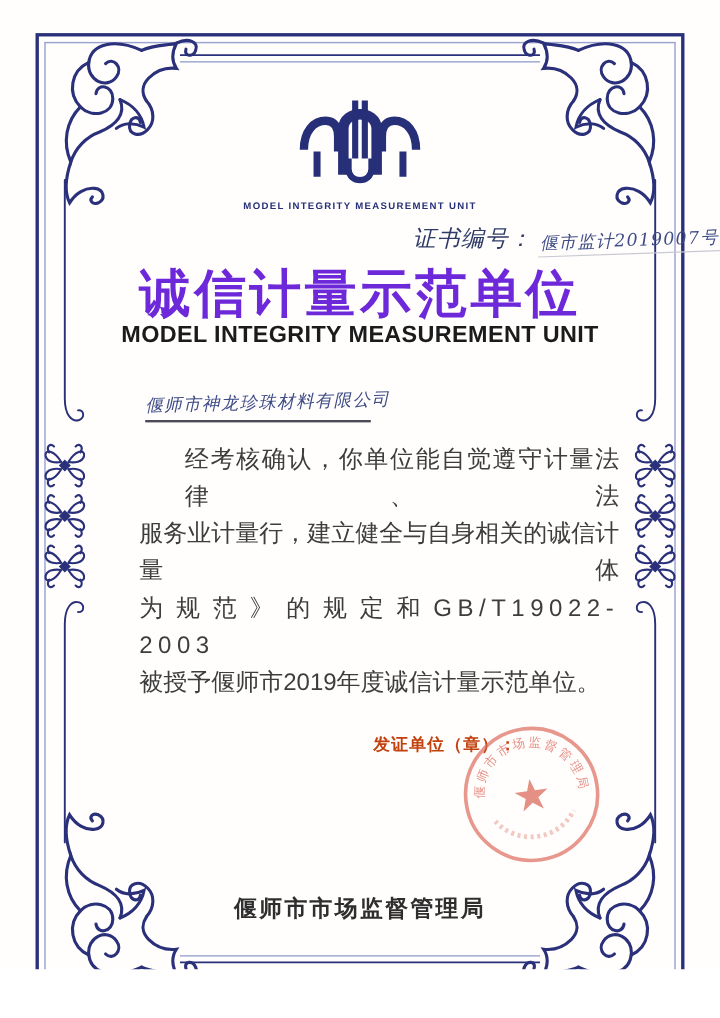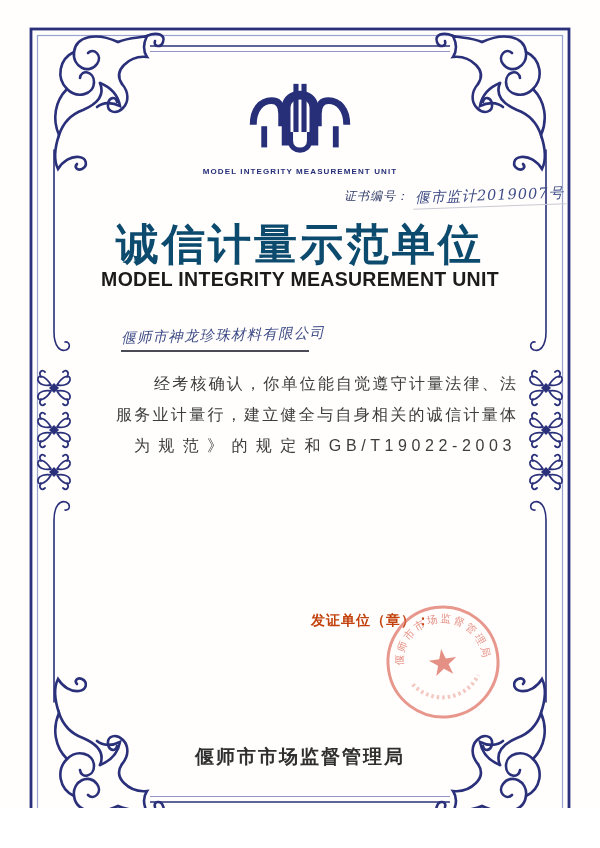--- a/index.html
+++ b/index.html
@@ -14,59 +14,59 @@
   .logo-block{position:absolute;left:0;right:0;top:78px;display:flex;flex-direction:column;align-items:center;}
   .logo-mark{width:112px;height:84px;margin-bottom:5px;}
   .logo-tagline{
     font-size:8px;font-weight:bold;letter-spacing:1.1px;color:#262f78;
     font-family:"Liberation Sans",sans-serif;white-space:nowrap;
   }
 
   .cert-no{position:absolute;left:344px;top:186px;white-space:nowrap;}
   .cert-label{
     font-family:"DejaVu Serif",serif;font-style:italic;
-    font-size:12px;color:#2e3a66;letter-spacing:1px;
+    font-size:19px;color:#2e3a66;letter-spacing:1px;
   }
   .cert-value{
     display:inline-block;
     font-family:"DejaVu Serif",serif;font-style:italic;
     font-size:14.5px;color:#3f4c86;letter-spacing:1px;
     transform:rotate(-2deg);border-bottom:1px solid #c9c9d2;padding:0 2px 1px 2px;
   }
 
   .title{
     position:absolute;left:0;right:0;top:216px;margin:0;text-align:center;
     font-family:"Liberation Serif","DejaVu Serif",serif;
-    font-size:43px;font-weight:bold;color:#0c4a6e;letter-spacing:3px;white-space:nowrap;
+    font-size:43px;font-weight:bold;color:#6d28d9;letter-spacing:3px;white-space:nowrap;
   }
   .title-en{
     position:absolute;left:0;right:0;top:268px;text-align:center;
     font-size:19.5px;font-weight:bold;color:#1b1b1b;letter-spacing:0.3px;white-space:nowrap;
     font-family:"Liberation Sans",sans-serif;
   }
 
   .company{
     position:absolute;left:121px;top:318px;width:188px;height:32px;
     border-bottom:2px solid #4b4b55;
   }
   .company-text{
     display:inline-block;white-space:nowrap;
     font-family:"DejaVu Serif",serif;font-style:italic;
     font-size:14.5px;color:#3f4c86;letter-spacing:1.2px;
     transform:rotate(-1.5deg);padding-top:8px;
   }
 
   .body-block{position:absolute;left:116px;top:368px;width:400px;}
   .body-line{
-    font-size:16px;line-height:31px;color:#3d3d3d;
+    font-size:20px;line-height:31px;color:#3d3d3d;
     text-align:justify;text-align-last:justify;text-justify:inter-character;
     white-space:normal;
   }
   .line-first{padding-left:38px;}
-  .line-spread{letter-spacing:4.6px;margin-left:18px;}
+  .line-spread{letter-spacing:4.6px;}
   .line-last{text-align-last:left;}
 
   .issuer-line{
     position:absolute;left:311px;top:612px;
     font-size:14px;font-weight:bold;color:#c2410c;letter-spacing:1px;white-space:nowrap;
   }
 
   .seal{position:absolute;left:372px;top:592px;width:150px;height:150px;opacity:0.82;}
 
   .org{
@@ -161,20 +161,21 @@
   <div class="title-en">MODEL INTEGRITY MEASUREMENT UNIT</div>
 
   <div class="company">
     <span class="company-text">偃师市神龙珍珠材料有限公司</span>
   </div>
 
   <div class="body-block">
     <div class="body-line line-first">经考核确认，你单位能自觉遵守计量法律、法</div>
     <div class="body-line">服务业计量行，建立健全与自身相关的诚信计量体</div>
     <div class="body-line line-spread">为规范》的规定和GB/T19022-2003</div>
+    <div class="body-line line-last">被授予偃师市2019年度诚信计量示范单位。</div>
   </div>
 
   <div class="issuer-line">发证单位（章）：</div>
 
   <svg class="seal" viewBox="0 0 150 150">
     <g transform="rotate(-8 71 70)">
       <circle cx="71" cy="70" r="55" fill="none" stroke="#dd6a5b" stroke-width="3" opacity="0.85"></circle>
       <defs>
         <path id="sealArc" d="M 31,70 A 40,40 0 0 1 111,70" fill="none"></path>
       </defs>

